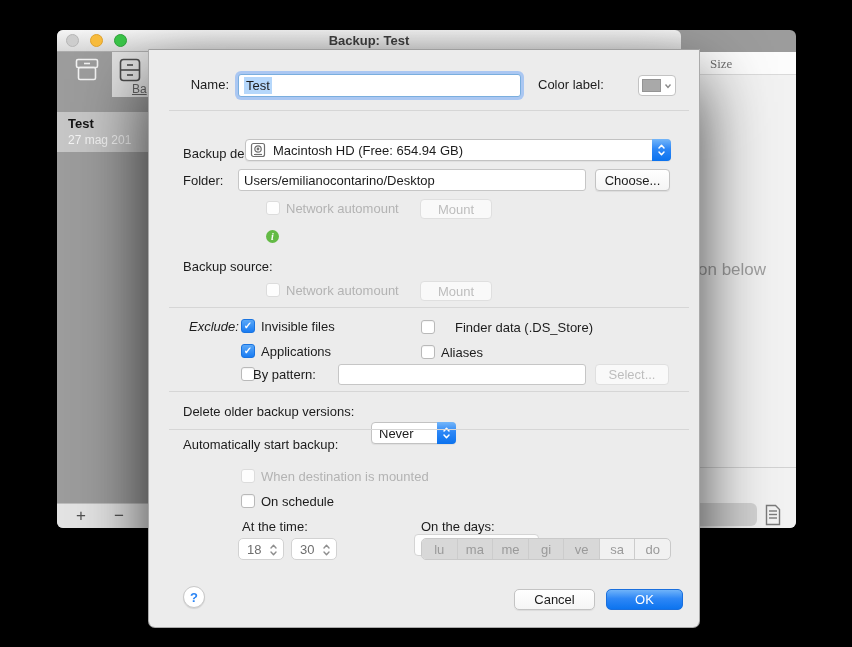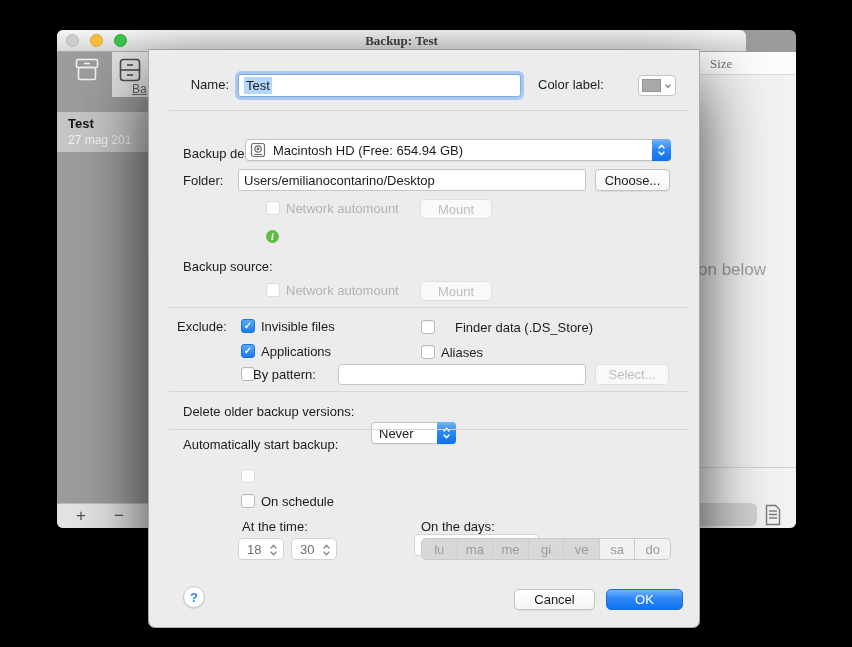--- a/index.html
+++ b/index.html
@@ -36,22 +36,22 @@
   .seg > div.on { background:#d8d8d8; }
   .light { width:13px; height:13px; border-radius:50%; }
   svg { display:block; }
 </style>
 </head>
 <body>
 
 <div class="a" style="left:57px; top:30px; width:739px; height:498px; background:#9c9c9c;
             border-radius:6px; box-shadow:0 22px 60px rgba(0,0,0,.75);">
 
-  <div class="a" style="left:0; top:0; width:689px; height:22px; border-radius:6px 6px 0 0;
-              background:linear-gradient(#f5f5f5,#d8d8d8); border-bottom:1px solid #ababab;font-family:Liberation Serif, serif;">
+  <div class="a" style="left:0; top:0; width:624px; height:22px; border-radius:6px 6px 0 0;
+              background:linear-gradient(#f5f5f5,#d8d8d8); border-bottom:1px solid #ababab;">
     <div class="a light" style="left:9px; top:4px; background:#cdcdcd; border:1px solid #b6b6b6;"></div>
     <div class="a light" style="left:33px; top:4px; background:#f9bd3d; border:1px solid #e0a32e;"></div>
     <div class="a light" style="left:57px; top:4px; background:#3bc649; border:1px solid #2fa33b;"></div>
     <div class="a" style="left:0; right:0; top:3px; text-align:center; font-size:13px;
                 font-weight:600; color:#3e3e3e;">Backup: Test</div>
   </div>
 
   <div class="a" style="left:0; top:22px; width:91px; height:451px; background:#9c9c9c;"></div>
 
   <div class="a" style="left:55px; top:22px; width:36px; height:45px; background:#e0e0e0;"></div>
@@ -168,21 +168,21 @@
               font-family:'Liberation Serif', serif; display:flex; align-items:center;
               justify-content:center; font-style:italic;">i</div>
 
   <div class="a lbl" style="left:34px; top:209px;">Backup source:</div>
   <div class="a cb off cbdis" style="left:117px; top:233px;"></div>
   <div class="a lbl dis" style="left:137px; top:233px;">Network automount</div>
   <div class="a btn disabled" style="left:271px; top:231px; width:72px; height:20px;">Mount</div>
 
   <div class="sep" style="top:257px;"></div>
 
-  <div class="a lbl" style="left:28px; top:269px;">Exclude:</div>
+  <div class="a lbl" style="left:40px; top:269px;font-style:italic;">Exclude:</div>
 
   <div class="a cb on" style="left:92px; top:269px;">
       <span>✓</span>
     </div>
   <div class="a lbl" style="left:112px; top:269px;">Invisible files</div>
 
   <div class="a cb off" style="left:272px; top:270px;"></div>
   <div class="a lbl" style="left:306px; top:270px;">Finder data (.DS_Store)</div>
 
   <div class="a cb on" style="left:92px; top:294px;">
@@ -211,20 +211,21 @@
           <polyline points="2,9 4.5,11.7 7,9"></polyline>
       </svg>
     </span>
   </div>
 
   <div class="sep" style="top:379px;"></div>
 
   <div class="a lbl" style="left:34px; top:387px;">Automatically start backup:</div>
 
   <div class="a cb off cbdis" style="left:92px; top:419px;"></div>
+  <div class="a lbl dis" style="left:112px; top:419px;">When destination is mounted</div>
 
   <div class="a cb off" style="left:92px; top:444px;"></div>
   <div class="a lbl" style="left:112px; top:444px;">On schedule</div>
 
   <div class="a popup pdis" style="left:265px; top:440px; width:125px; height:22px; padding-left:9px;">
     <span>Week Days</span>
     <span style="position:absolute; right:8px; top:4px;">
       <svg width="9" height="14" viewBox="0 0 9 14" fill="none" stroke="#9b9b9b" stroke-width="1.4" stroke-linecap="round" stroke-linejoin="round">
         <polyline points="2,5 4.5,2.3 7,5"></polyline>
           <polyline points="2,9 4.5,11.7 7,9"></polyline>

